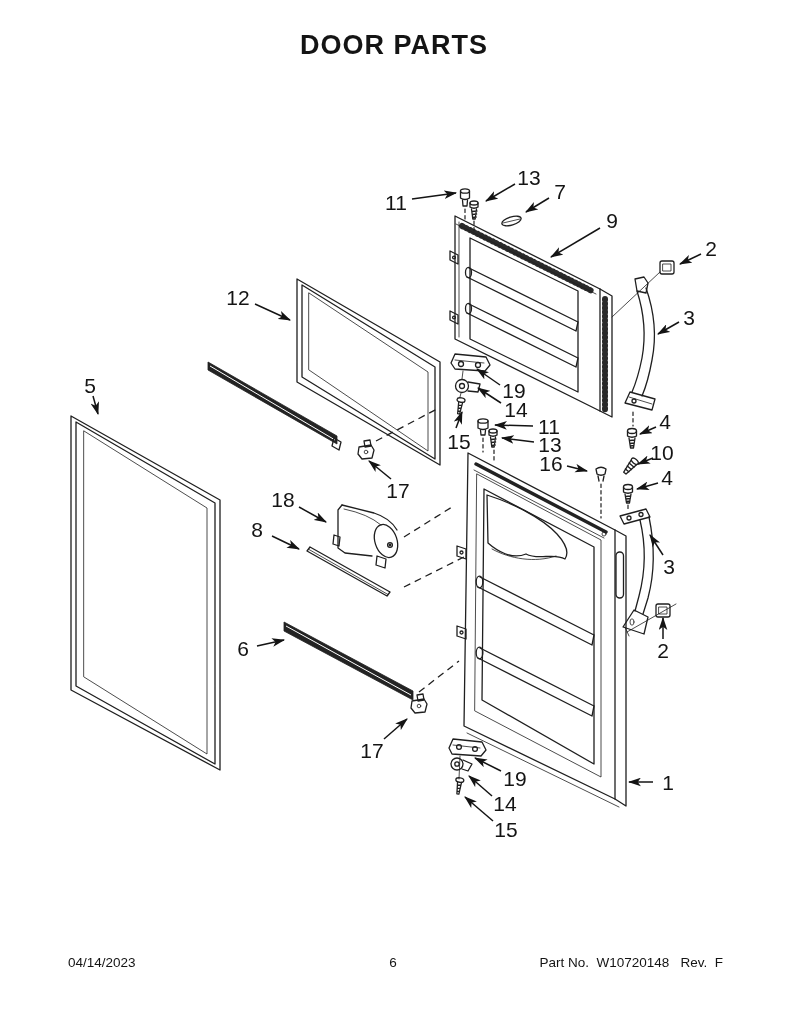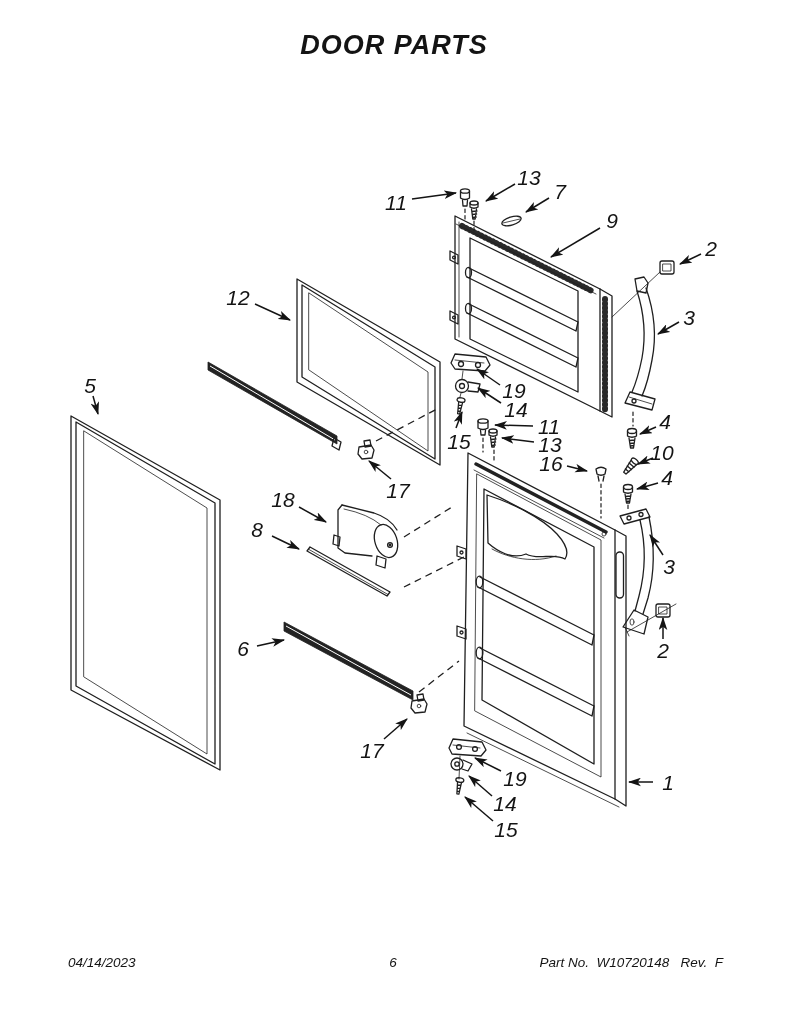--- a/index.html
+++ b/index.html
@@ -1,20 +1,19 @@
 <!DOCTYPE html>
 <html><head>
 <meta charset="utf-8">
 <style>
   html,body { margin:0; padding:0; background:#e8e8e8; }
   .page {
     position:relative; width:791px; height:1024px; margin:0 auto;
     background:#ffffff; font-family:"Liberation Sans", sans-serif;
     overflow:hidden;
-    font-style:italic;
   }
   svg { display:block; }
   svg text { white-space: pre; fill:#141414; }
   .title-text { font-size:27px; font-weight:bold; letter-spacing:1px; text-anchor:middle; }
   .footer-text { font-size:13.5px; }
   .ln      { fill:none; stroke:#1f1f1f; stroke-width:1.3; stroke-linejoin:round; stroke-linecap:round; }
   .thin    { fill:none; stroke:#1f1f1f; stroke-width:0.8; stroke-linejoin:round; }
   .band    { fill:none; stroke:#222222; stroke-width:3.4; }
   .fill-dark { fill:#232323; stroke:#1f1f1f; stroke-width:0.8; }
   .wline   { fill:none; stroke:#ffffff; stroke-width:1; }

